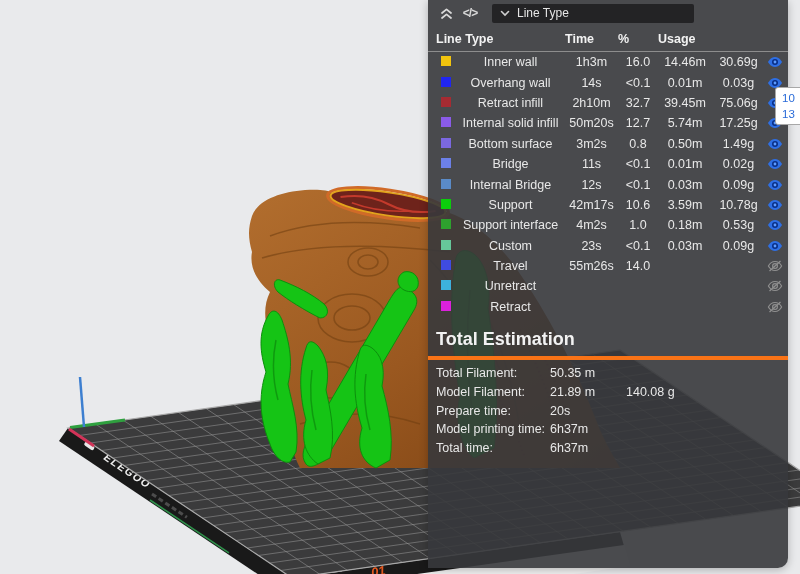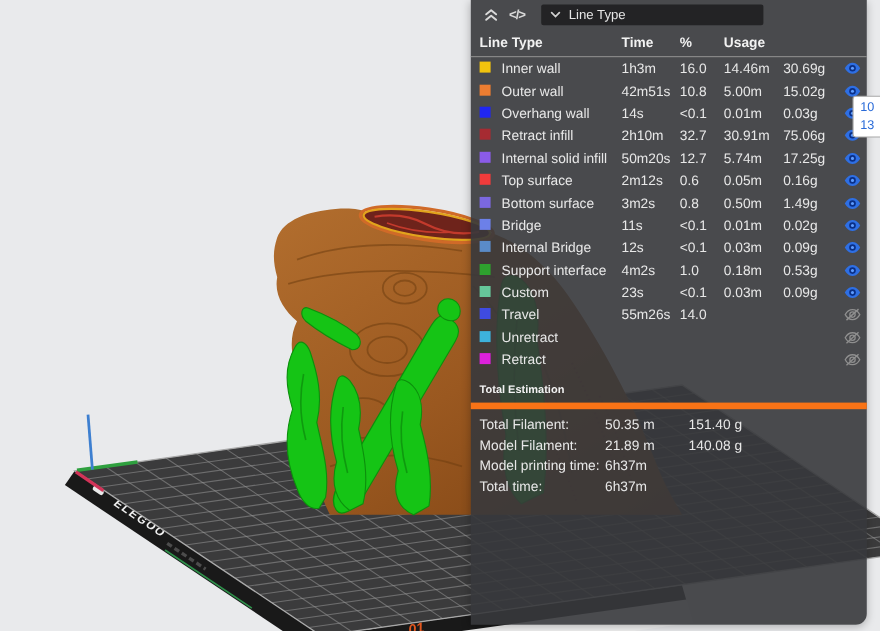--- a/index.html
+++ b/index.html
@@ -28,27 +28,27 @@
     display:flex;align-items:center;padding-left:8px;cursor:pointer;color:#e6e6e6;font-size:12px;
   }
   .dropdown .chev{margin-right:7px;display:flex;align-items:center;}
   .thead{
     display:grid;grid-template-columns:129px 53px 40px 147px;
     padding-left:8px;height:25px;align-items:center;
     font-weight:bold;color:#f2f2f2;border-bottom:1px solid #8d8d8d;
   }
   .lt-row{
     display:grid;grid-template-columns:20px 109px 53px 40px 54px 53px 20px;
-    padding-left:8px;height:20.4px;align-items:center;white-space:nowrap;
+    padding-left:8px;height:20.4px;align-items:center;white-space:nowrap;text-align:center;
   }
   .swatch{width:10px;height:10px;display:inline-block;}
   .eye-cell{display:flex;align-items:center;justify-content:center;cursor:pointer;}
   .totals{margin-top:10px;}
-  .totals-title{font-weight:bold;font-size:10px;padding:2px 0 6px 8px;color:#f2f2f2;}
-  .totals-body{border-top:6px solid #f97316;padding-top:4px;}
+  .totals-title{font-weight:bold;font-size:18px;padding:2px 0 6px 8px;color:#f2f2f2;}
+  .totals-body{border-top:4px solid #f97316;padding-top:4px;}
   .tot-row{
     display:grid;grid-template-columns:114px 76px auto;
     padding-left:8px;height:18.7px;align-items:center;white-space:nowrap;
   }
   
   .edge-tooltip{
     position:absolute;left:775px;top:87px;width:34px;height:38px;box-sizing:border-box;
     background:#ffffff;border:1px solid #a8a8a8;border-radius:3px;
     color:#2a6bd8;font-size:11.5px;line-height:16px;padding:2px 0 0 6px;z-index:5;
   }
@@ -221,35 +221,20 @@
     <span class="c-wt">30.69g</span>
     <span class="eye-cell">
   <svg width="16" height="12" viewBox="0 0 16 12">
     <path d="M8 1 C12.5 1 15 6 15 6 C15 6 12.5 11 8 11 C3.5 11 1 6 1 6 C1 6 3.5 1 8 1 Z" fill="#2E6FE4"></path>
     <circle cx="8" cy="6" r="3" fill="#0A2F86"></circle>
             <circle cx="8" cy="6" r="1.4" fill="#5E9CFF"></circle>
   </svg>
 </span>
   </div>
 
-  <div class="lt-row">
-    <span><span class="swatch" style="background: rgb(237, 125, 49);"></span></span>
-    <span class="c-label">Outer wall</span>
-    <span class="c-time">42m51s</span>
-    <span class="c-pct">10.8</span>
-    <span class="c-len">5.00m</span>
-    <span class="c-wt">15.02g</span>
-    <span class="eye-cell">
-  <svg width="16" height="12" viewBox="0 0 16 12">
-    <path d="M8 1 C12.5 1 15 6 15 6 C15 6 12.5 11 8 11 C3.5 11 1 6 1 6 C1 6 3.5 1 8 1 Z" fill="#2E6FE4"></path>
-    <circle cx="8" cy="6" r="3" fill="#0A2F86"></circle>
-            <circle cx="8" cy="6" r="1.4" fill="#5E9CFF"></circle>
-  </svg>
-</span>
-  </div>
 
   <div class="lt-row">
     <span><span class="swatch" style="background: rgb(32, 38, 242);"></span></span>
     <span class="c-label">Overhang wall</span>
     <span class="c-time">14s</span>
     <span class="c-pct">&lt;0.1</span>
     <span class="c-len">0.01m</span>
     <span class="c-wt">0.03g</span>
     <span class="eye-cell">
   <svg width="16" height="12" viewBox="0 0 16 12">
@@ -258,21 +243,21 @@
             <circle cx="8" cy="6" r="1.4" fill="#5E9CFF"></circle>
   </svg>
 </span>
   </div>
 
   <div class="lt-row">
     <span><span class="swatch" style="background: rgb(166, 43, 50);"></span></span>
     <span class="c-label">Retract infill</span>
     <span class="c-time">2h10m</span>
     <span class="c-pct">32.7</span>
-    <span class="c-len">30.91m</span>
+    <span class="c-len">39.45m</span>
     <span class="c-wt">75.06g</span>
     <span class="eye-cell">
   <svg width="16" height="12" viewBox="0 0 16 12">
     <path d="M8 1 C12.5 1 15 6 15 6 C15 6 12.5 11 8 11 C3.5 11 1 6 1 6 C1 6 3.5 1 8 1 Z" fill="#2E6FE4"></path>
     <circle cx="8" cy="6" r="3" fill="#0A2F86"></circle>
             <circle cx="8" cy="6" r="1.4" fill="#5E9CFF"></circle>
   </svg>
 </span>
   </div>
 
@@ -285,35 +270,20 @@
     <span class="c-wt">17.25g</span>
     <span class="eye-cell">
   <svg width="16" height="12" viewBox="0 0 16 12">
     <path d="M8 1 C12.5 1 15 6 15 6 C15 6 12.5 11 8 11 C3.5 11 1 6 1 6 C1 6 3.5 1 8 1 Z" fill="#2E6FE4"></path>
     <circle cx="8" cy="6" r="3" fill="#0A2F86"></circle>
             <circle cx="8" cy="6" r="1.4" fill="#5E9CFF"></circle>
   </svg>
 </span>
   </div>
 
-  <div class="lt-row">
-    <span><span class="swatch" style="background: rgb(240, 59, 59);"></span></span>
-    <span class="c-label">Top surface</span>
-    <span class="c-time">2m12s</span>
-    <span class="c-pct">0.6</span>
-    <span class="c-len">0.05m</span>
-    <span class="c-wt">0.16g</span>
-    <span class="eye-cell">
-  <svg width="16" height="12" viewBox="0 0 16 12">
-    <path d="M8 1 C12.5 1 15 6 15 6 C15 6 12.5 11 8 11 C3.5 11 1 6 1 6 C1 6 3.5 1 8 1 Z" fill="#2E6FE4"></path>
-    <circle cx="8" cy="6" r="3" fill="#0A2F86"></circle>
-            <circle cx="8" cy="6" r="1.4" fill="#5E9CFF"></circle>
-  </svg>
-</span>
-  </div>
 
   <div class="lt-row">
     <span><span class="swatch" style="background: rgb(123, 104, 224);"></span></span>
     <span class="c-label">Bottom surface</span>
     <span class="c-time">3m2s</span>
     <span class="c-pct">0.8</span>
     <span class="c-len">0.50m</span>
     <span class="c-wt">1.49g</span>
     <span class="eye-cell">
   <svg width="16" height="12" viewBox="0 0 16 12">
@@ -350,20 +320,35 @@
     <span class="eye-cell">
   <svg width="16" height="12" viewBox="0 0 16 12">
     <path d="M8 1 C12.5 1 15 6 15 6 C15 6 12.5 11 8 11 C3.5 11 1 6 1 6 C1 6 3.5 1 8 1 Z" fill="#2E6FE4"></path>
     <circle cx="8" cy="6" r="3" fill="#0A2F86"></circle>
             <circle cx="8" cy="6" r="1.4" fill="#5E9CFF"></circle>
   </svg>
 </span>
   </div>
 
 
+  <div class="lt-row">
+    <span><span class="swatch" style="background: rgb(11, 206, 11);"></span></span>
+    <span class="c-label">Support</span>
+    <span class="c-time">42m17s</span>
+    <span class="c-pct">10.6</span>
+    <span class="c-len">3.59m</span>
+    <span class="c-wt">10.78g</span>
+    <span class="eye-cell">
+  <svg width="16" height="12" viewBox="0 0 16 12">
+    <path d="M8 1 C12.5 1 15 6 15 6 C15 6 12.5 11 8 11 C3.5 11 1 6 1 6 C1 6 3.5 1 8 1 Z" fill="#2E6FE4"></path>
+    <circle cx="8" cy="6" r="3" fill="#0A2F86"></circle>
+            <circle cx="8" cy="6" r="1.4" fill="#5E9CFF"></circle>
+  </svg>
+</span>
+  </div>
 
   <div class="lt-row">
     <span><span class="swatch" style="background: rgb(46, 161, 46);"></span></span>
     <span class="c-label">Support interface</span>
     <span class="c-time">4m2s</span>
     <span class="c-pct">1.0</span>
     <span class="c-len">0.18m</span>
     <span class="c-wt">0.53g</span>
     <span class="eye-cell">
   <svg width="16" height="12" viewBox="0 0 16 12">
@@ -440,30 +425,34 @@
 
 
 </div>
 
   <div class="totals">
     <div class="totals-title">Total Estimation</div>
     <div class="totals-body" id="totals-rows">
   <div class="tot-row">
     <span class="t-label">Total Filament:</span>
     <span class="t-v1">50.35 m</span>
-    <span class="t-v2">151.40 g</span>
   </div>
 
   <div class="tot-row">
     <span class="t-label">Model Filament:</span>
     <span class="t-v1">21.89 m</span>
     <span class="t-v2">140.08 g</span>
   </div>
 
 
+  <div class="tot-row">
+    <span class="t-label">Prepare time:</span>
+    <span class="t-v1">20s</span>
+    <span class="t-v2"></span>
+  </div>
 
   <div class="tot-row">
     <span class="t-label">Model printing time:</span>
     <span class="t-v1">6h37m</span>
     <span class="t-v2"></span>
   </div>
 
   <div class="tot-row">
     <span class="t-label">Total time:</span>
     <span class="t-v1">6h37m</span>

